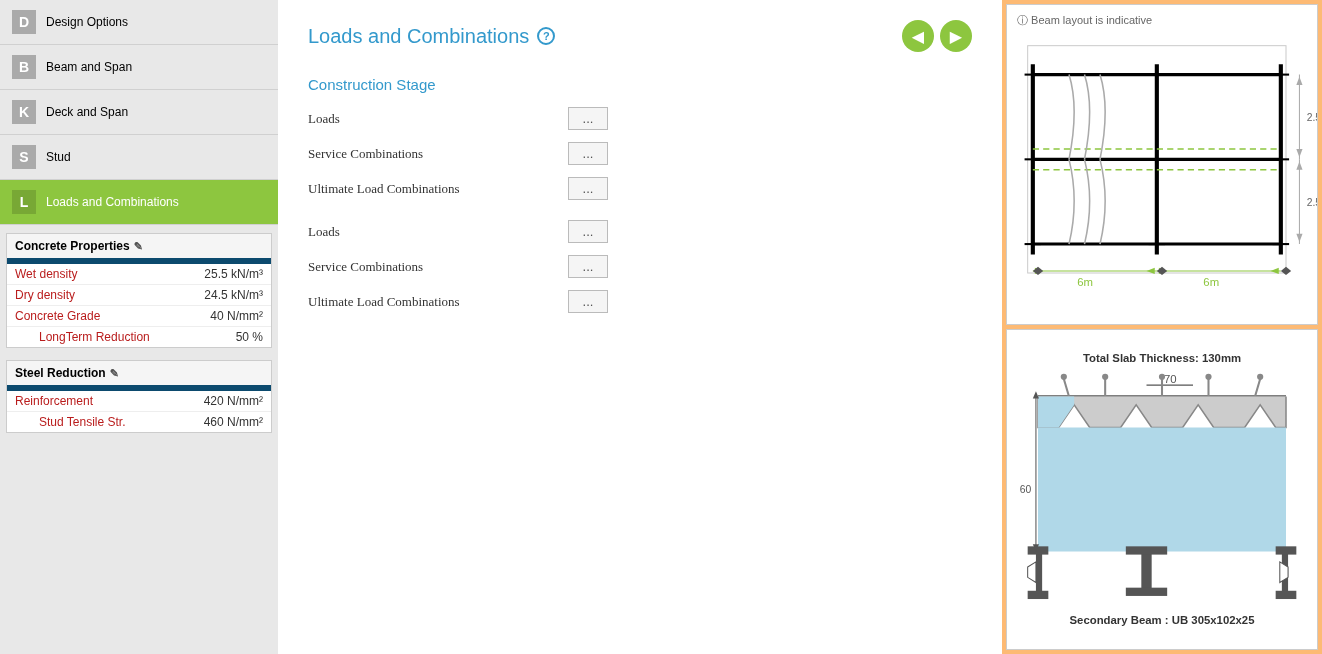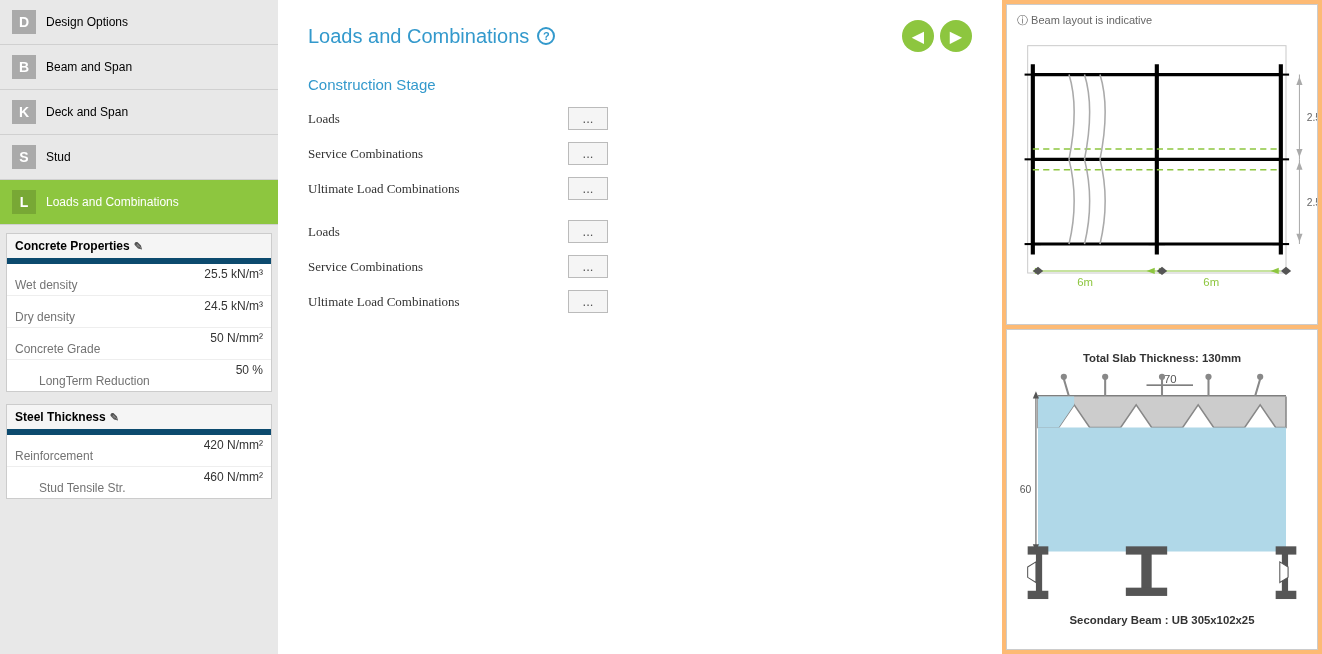--- a/index.html
+++ b/index.html
@@ -64,21 +64,21 @@
       font-size: 11px;
       cursor: pointer;
     }
     .prop-row {
       display: flex;
       justify-content: space-between;
       padding: 3px 8px;
       border-bottom: 1px solid #eee;
     }
     .prop-row:last-child { border-bottom: none; padding-left: 32px; }
-    .prop-key { color: #737373; margin-top: 11px; }
+    .prop-key { color: #b91c1c; }
     .prop-val { color: #333; }
 
     
     #main {
       flex: 1;
       background: white;
       padding: 20px 30px;
       overflow-y: auto;
     }
 
@@ -215,31 +215,31 @@
     <div class="prop-row">
       <span class="prop-key">Wet density</span>
       <span class="prop-val">25.5 kN/m³</span>
     </div>
     <div class="prop-row">
       <span class="prop-key">Dry density</span>
       <span class="prop-val">24.5 kN/m³</span>
     </div>
     <div class="prop-row">
       <span class="prop-key">Concrete Grade</span>
-      <span class="prop-val">50 N/mm²</span>
+      <span class="prop-val">40 N/mm²</span>
     </div>
     <div class="prop-row">
       <span class="prop-key">LongTerm Reduction</span>
       <span class="prop-val">50 %</span>
     </div>
   </div>
 
   <div class="properties-section">
     <div class="properties-title">
-      <span>Steel Thickness</span>
+      <span>Steel Reduction</span>
       <span class="edit-icon">✎</span>
     </div>
     <div class="prop-row">
       <span class="prop-key">Reinforcement</span>
       <span class="prop-val">420 N/mm²</span>
     </div>
     <div class="prop-row">
       <span class="prop-key">Stud Tensile Str.</span>
       <span class="prop-val">460 N/mm²</span>
     </div>

